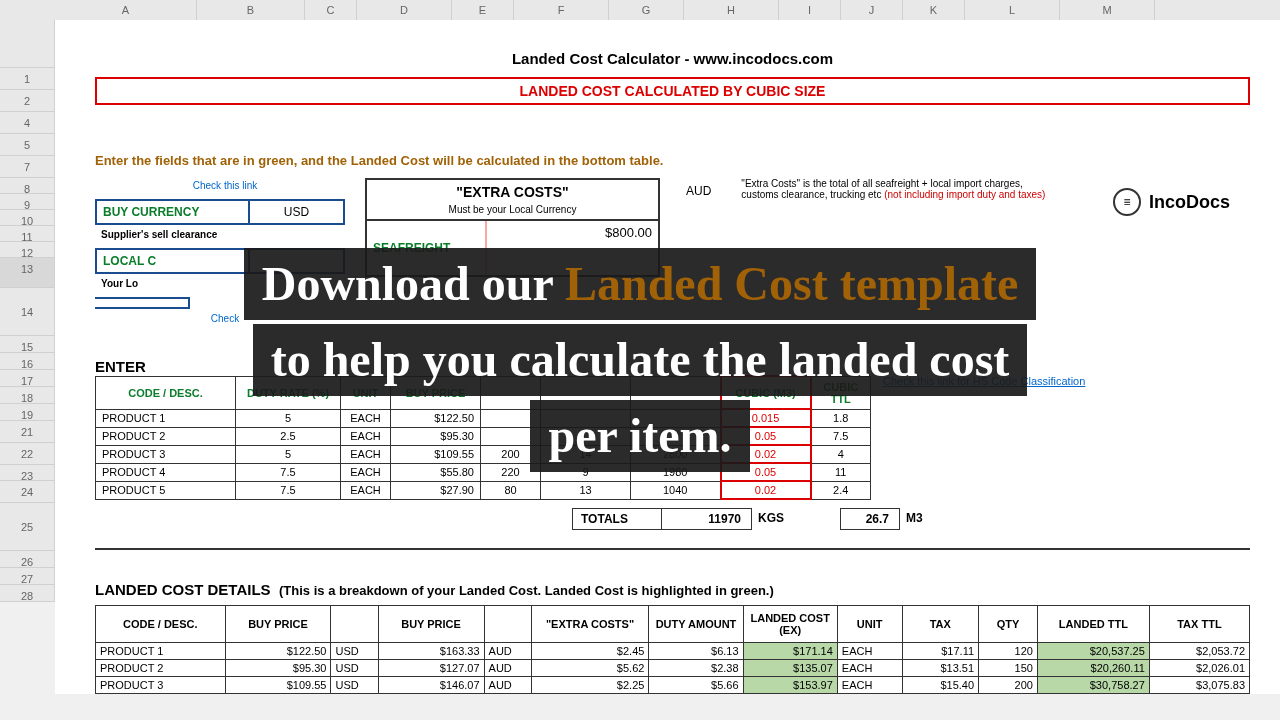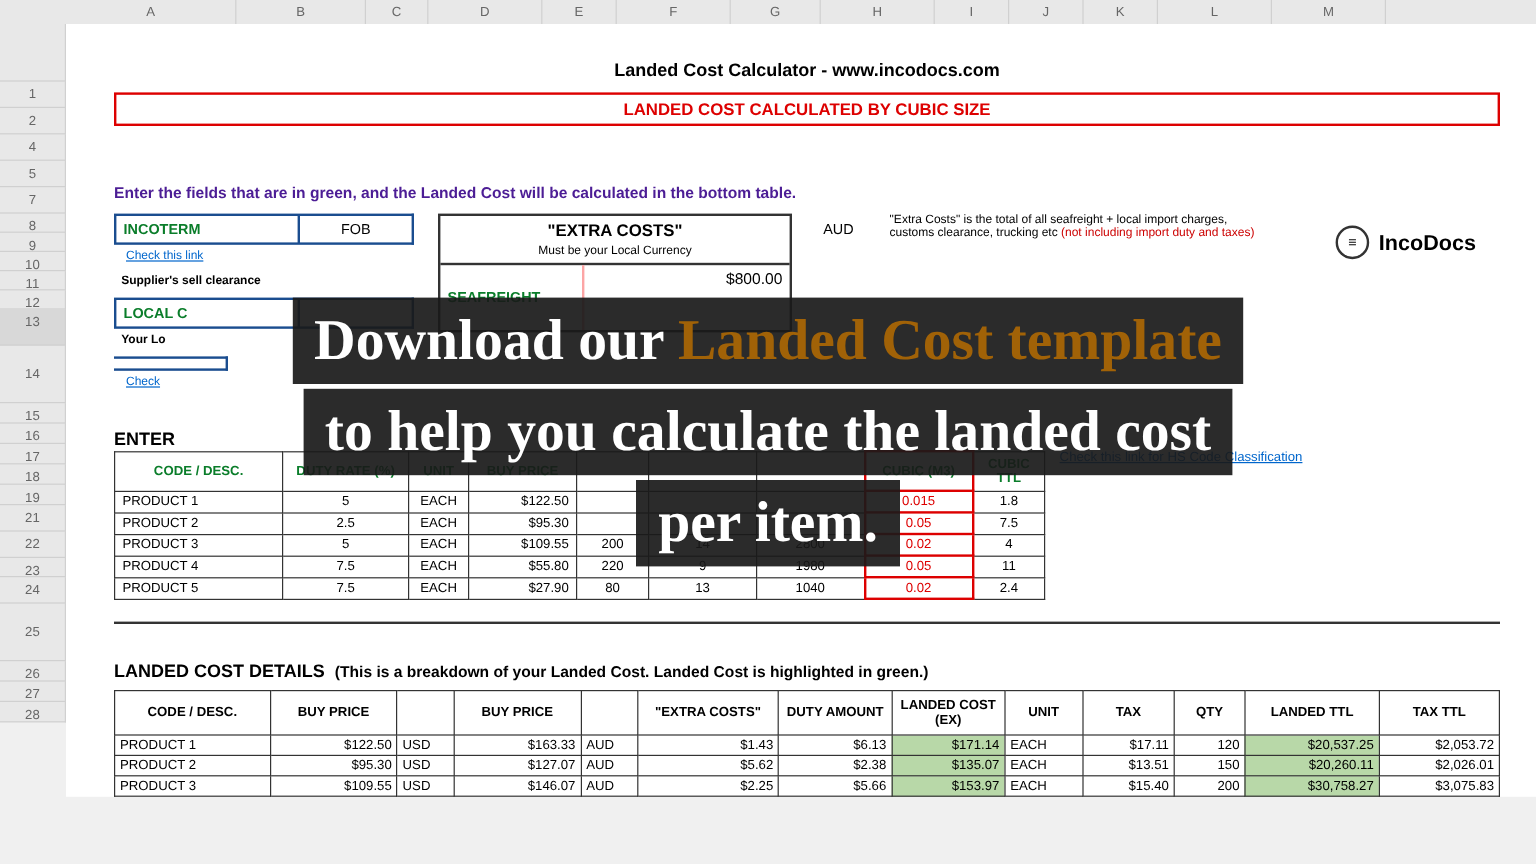--- a/index.html
+++ b/index.html
@@ -57,27 +57,27 @@
   }
   .red-banner {
     border: 2px solid #d00;
     color: #d00;
     font-weight: bold;
     text-align: center;
     padding: 4px;
     font-size: 14px;
     margin-bottom: 6px;
   }
-  .green-instr { color: #4c1d95; font-size: 13px; font-weight: bold; margin-bottom: 10px; margin-top: 48px; }
+  .green-instr { color: #a16207; font-size: 13px; font-weight: bold; margin-bottom: 10px; margin-top: 48px; }
   .top-area { display: flex; gap: 20px; align-items: flex-start; position: relative; }
   .param-block { display: flex; flex-direction: column; gap: 2px; }
   .param-row { display: flex; }
   .g-label { border: 2px solid #1a4d8f; color: #0a7d2a; font-weight: bold; font-size: 12px; padding: 4px 6px; width: 155px; background: #fff; }
   .g-val { border: 2px solid #1a4d8f; border-left: none; text-align: center; font-size: 12px; padding: 4px; width: 95px; }
-  .sub-link { color: #0066cc; font-size: 10px; text-decoration: underline; padding: 2px 0 6px 10px; }
+  .sub-link { color: #0066cc; font-size: 10px; padding: 2px 0 6px 10px; text-align: center; }
   .sub-note { font-size: 10px; font-weight: bold; padding: 2px 0 6px 6px; }
   .extra-box { border: 2px solid #333; width: 295px; }
   .extra-head { font-weight: bold; text-align: center; font-size: 14px; padding: 4px; }
   .extra-sub { text-align: center; font-size: 10px; padding-bottom: 4px; border-bottom: 2px solid #333; }
   .extra-row { display: flex; }
   .extra-row .el { width: 120px; padding: 20px 6px; color: #0a7d2a; font-weight: bold; font-size: 12px; border-right: 2px solid #fca5a5; }
   .extra-row .ev { flex: 1; text-align: right; padding: 4px 6px; font-size: 13px; }
   .aud-lbl { font-size: 12px; padding: 6px 0 0 6px; }
   .extra-desc { font-size: 10px; width: 310px; margin-left: 10px; }
   .extra-desc .redpart { color: #c00; }
@@ -180,25 +180,25 @@
   <div class="red-banner">LANDED COST CALCULATED BY CUBIC SIZE</div>
   <div class="green-instr">Enter the fields that are in green, and the Landed Cost will be calculated in the bottom table.</div>
 
   <div class="top-area">
     <div class="incodocs-logo2">
       <span class="circ">≡</span>
       <span>IncoDocs</span>
     </div>
 
     <div class="param-block">
+      <div class="sub-link">Check this link</div>
       <div class="param-row">
-        <div class="g-label">INCOTERM</div>
-        <div class="g-val">FOB</div>
+        <div class="g-label">BUY CURRENCY</div>
+        <div class="g-val">USD</div>
       </div>
-      <div class="sub-link">Check this link</div>
       <div class="sub-note">Supplier's sell clearance</div>
       <div class="param-row">
         <div class="g-label">LOCAL C</div>
         <div class="g-val"></div>
       </div>
       <div class="sub-note">Your Lo</div>
       <div class="param-row">
         <div class="g-val"></div>
       </div>
       <div class="sub-link">Check</div>
@@ -290,20 +290,29 @@
             <td>13</td>
             <td>1040</td>
             <td class="red-col">0.02</td>
             <td>2.4</td>
           </tr>
     </tbody>
       </table>
     <div class="hs-link">Check this link for HS Code Classification</div>
   </div>
 
+  <div class="totals-row">
+    <div style="width:477px"></div>
+    <div class="tlabel" style="width:90px">TOTALS</div>
+    <div class="tval" style="width:90px">11970</div>
+    <div class="tunit">KGS</div>
+    <div style="width:50px"></div>
+    <div class="tval" style="width:60px;border-left:1.5px solid #333">26.7</div>
+    <div class="tunit">M3</div>
+  </div>
 
   <hr class="sep">
 
   <span class="details-title">LANDED COST DETAILS</span>
   <span class="details-note">(This is a breakdown of your Landed Cost.  Landed Cost is highlighted in green.)</span>
 
   <table class="data2">
     <tbody>
         <tr>
       <th style="width:110px">CODE / DESC.</th>
@@ -319,21 +328,21 @@
       <th style="width:50px">QTY</th>
       <th style="width:95px" class="green-bg">LANDED TTL</th>
       <th style="width:85px">TAX TTL</th>
     </tr>
     <tr>
           <td class="l">PRODUCT 1</td>
           <td class="r">$122.50</td>
           <td>USD</td>
           <td class="r">$163.33</td>
           <td>AUD</td>
-          <td class="r">$1.43</td>
+          <td class="r">$2.45</td>
           <td class="r">$6.13</td>
           <td class="r green-bg">$171.14</td>
           <td>EACH</td>
           <td class="r">$17.11</td>
           <td class="r">120</td>
           <td class="r green-bg">$20,537.25</td>
           <td class="r">$2,053.72</td>
         </tr>
     <tr>
           <td class="l">PRODUCT 2</td>

